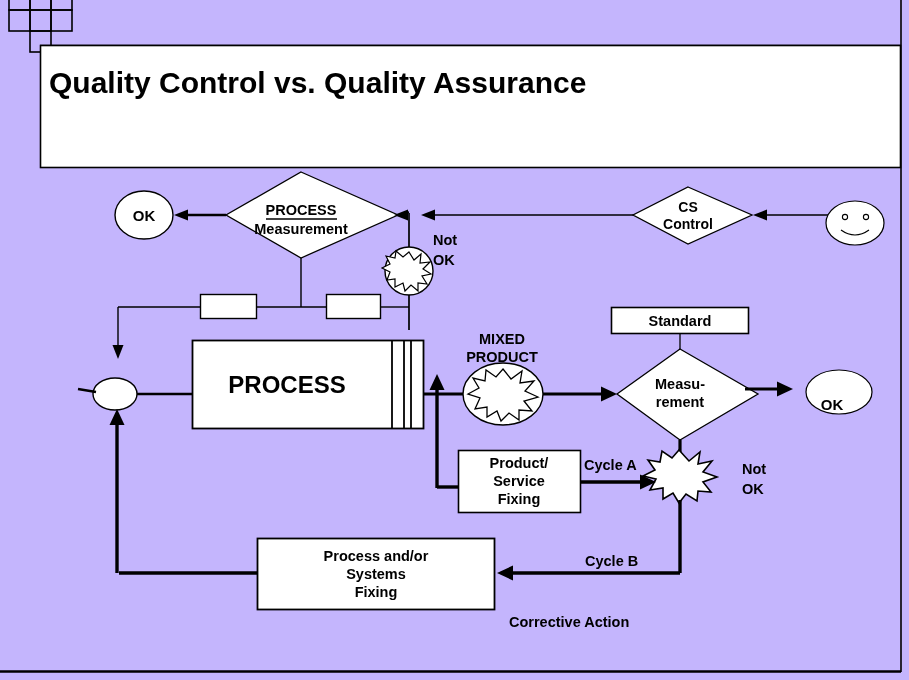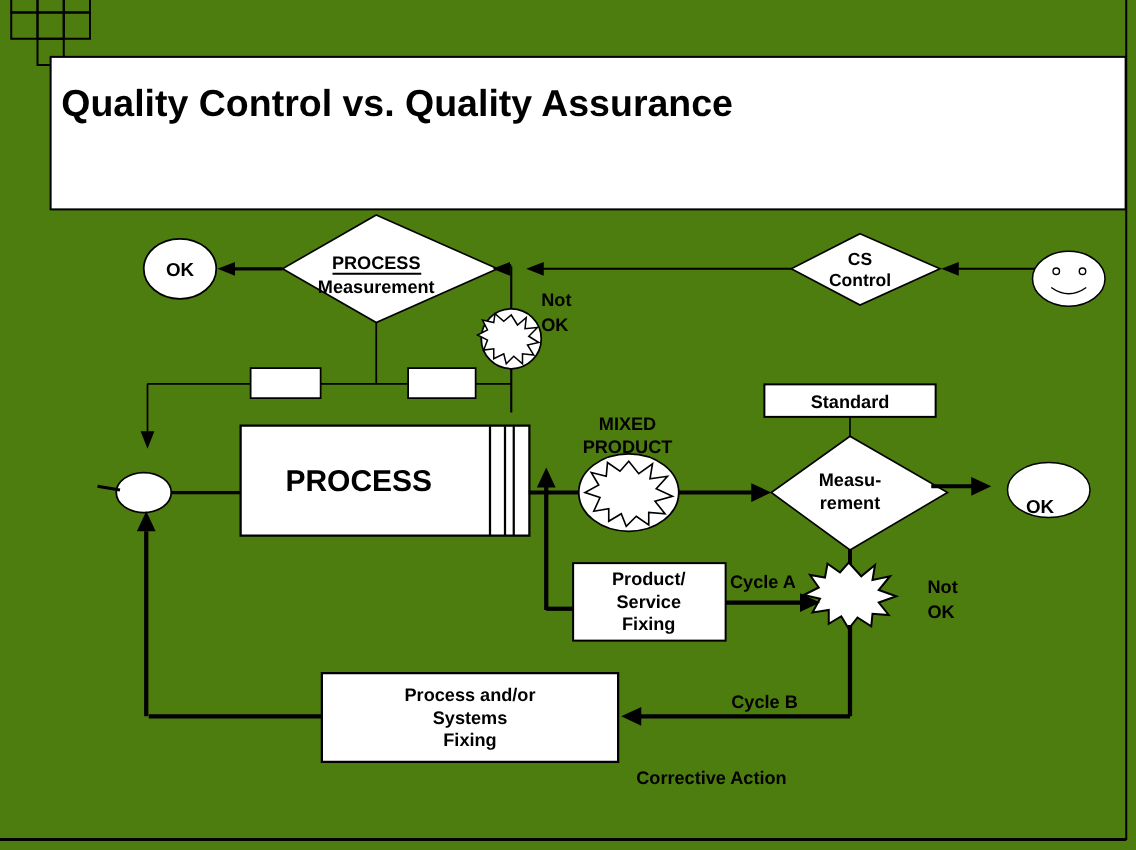--- a/index.html
+++ b/index.html
@@ -7,21 +7,21 @@
     padding: 0;
     background: #ffffff;
   }
   body {
     font-family: "Liberation Sans", sans-serif;
   }
   #stage {
     position: relative;
     width: 909px;
     height: 680px;
-    background: #4d7c0f;
+    background: #c4b5fd;
     overflow: hidden;
   }
   #diagram-svg {
     position: absolute;
     left: 0;
     top: 0;
     width: 909px;
     height: 680px;
   }
   .svg-text {

